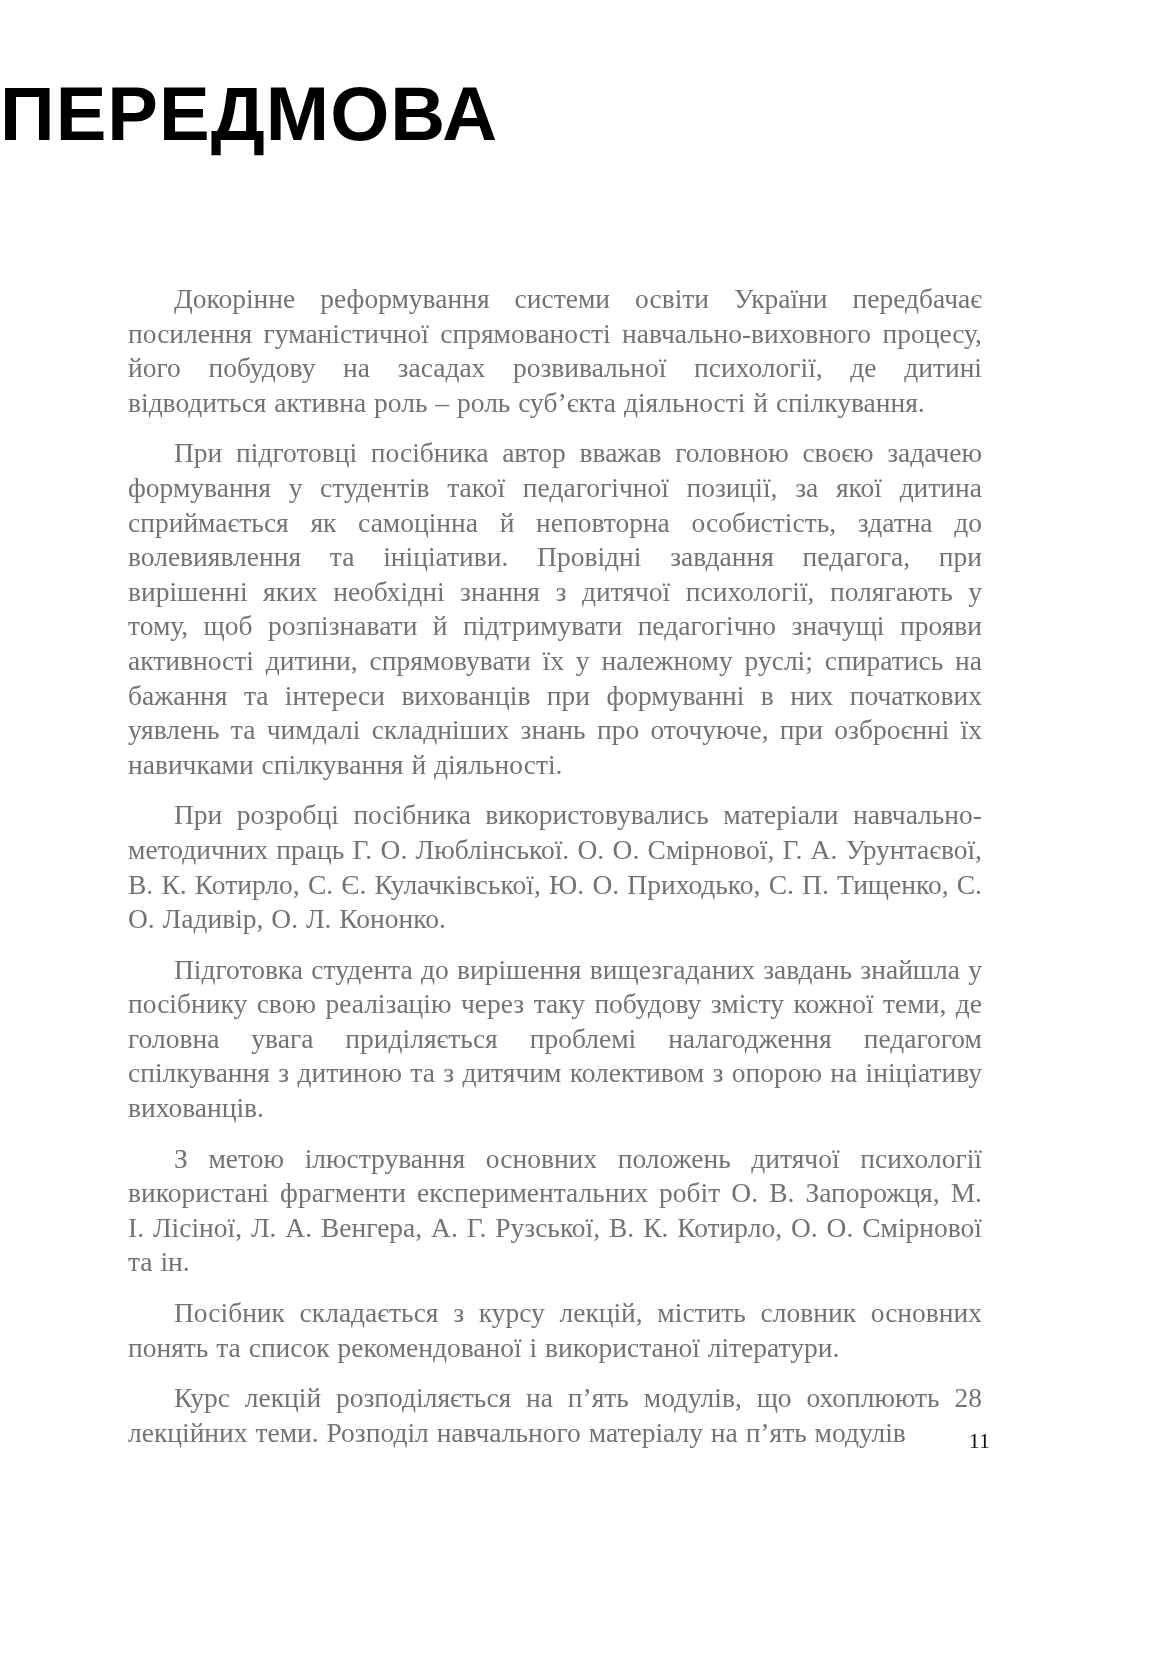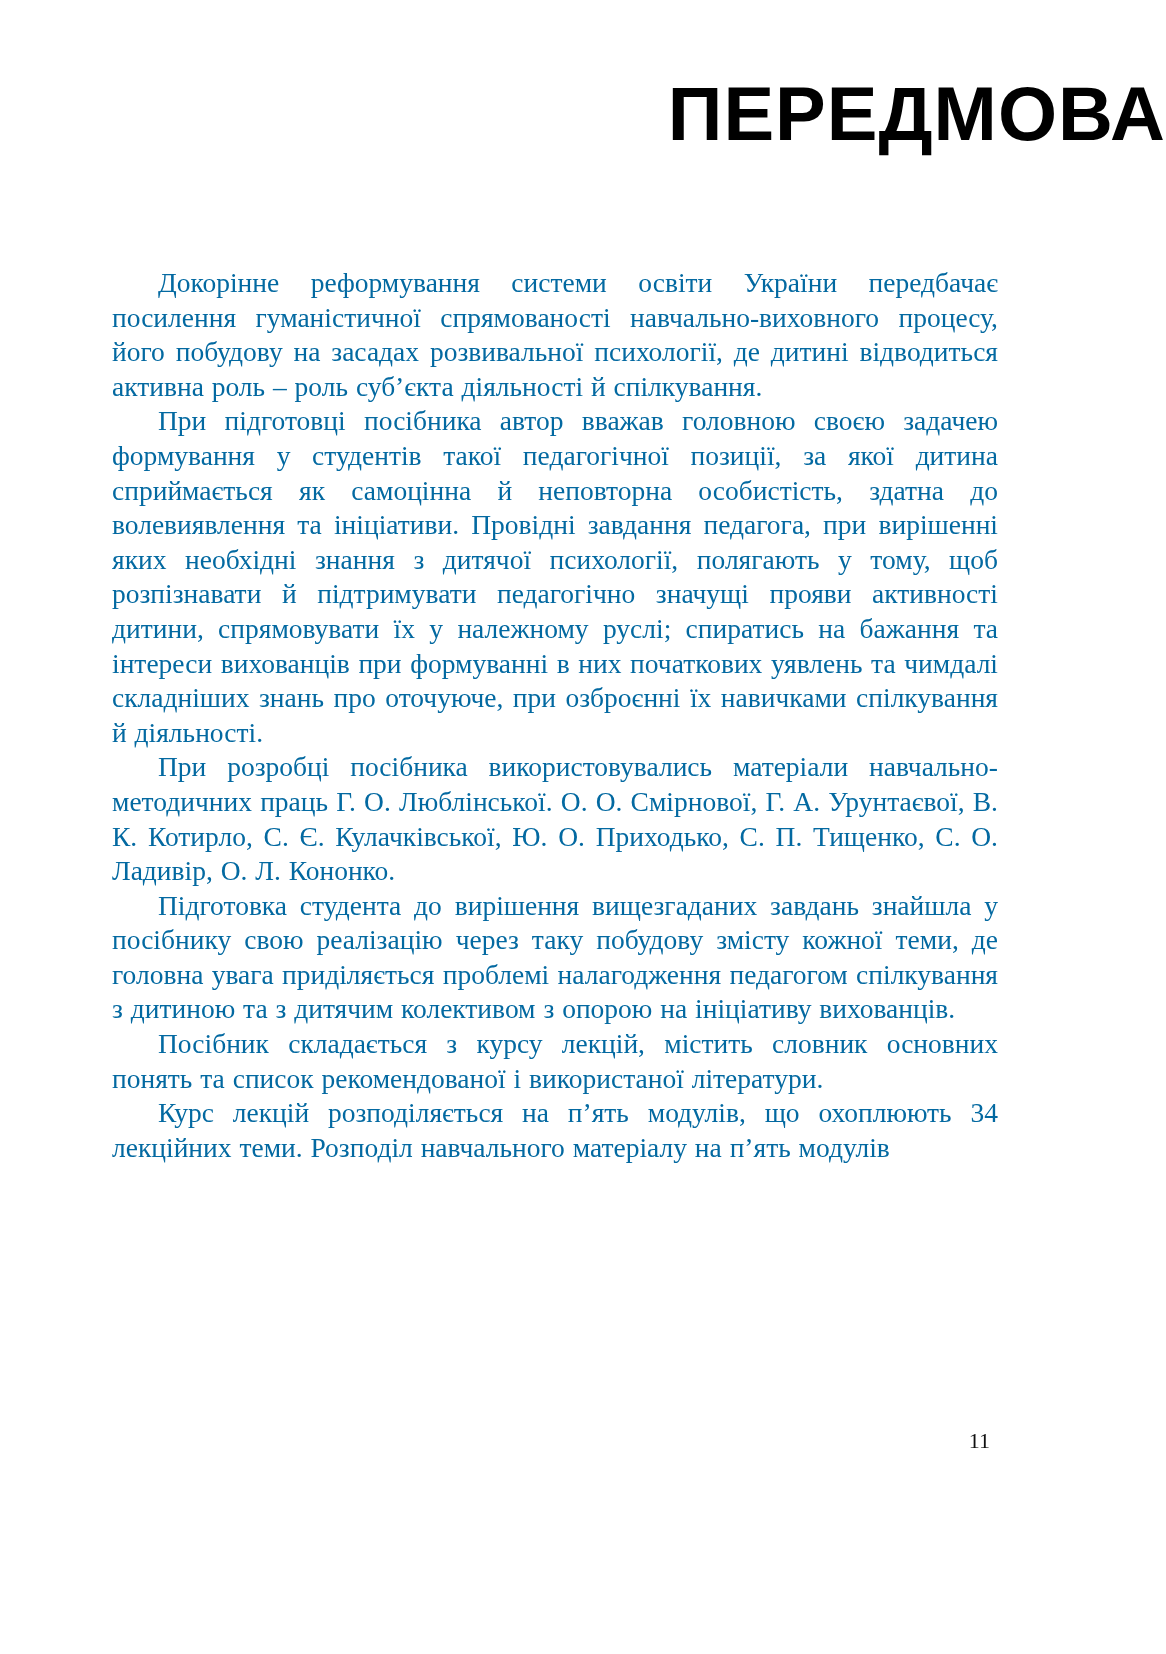--- a/index.html
+++ b/index.html
@@ -13,42 +13,42 @@
     height: 1654px;
     background: #ffffff;
     color: #0e0e0e;
     font-family: "Liberation Serif", serif;
     overflow: hidden;
     box-sizing: border-box;
   }
   .title {
     margin: 0;
     padding-top: 76px;
-    text-align: right;
+    text-align: left;
     font-family: "Liberation Sans", sans-serif;
     font-weight: bold;
     font-size: 76px;
     line-height: 1.0;
     letter-spacing: 1px;
     color: #000000;
   }
   .content {
     position: absolute;
     left: 112px;
     right: 168px;
     top: 266px;
   }
   .para {
-    margin: 0;
+    margin: 16px;
     font-size: 27.5px;
     line-height: 34.6px;
     text-align: justify;
     text-indent: 46px;
     word-spacing: 1px;
-    color: #0369a1;
+    color: #737373;
     hyphens: auto;
   }
   .page-number {
     position: absolute;
     top: 1428px;
     right: 176px;
     font-size: 22px;
     color: #101010;
   }
 </style>
@@ -56,18 +56,19 @@
 <body>
 
 <div class="page">
   <h1 class="title">ПЕРЕДМОВА</h1>
 
   <div class="content">
       <p class="para">Докорінне реформування системи освіти України передбачає посилення гуманістичної спрямованості навчально-виховного процесу, його побудову на засадах розвивальної психології, де дитині відводиться активна роль – роль суб’єкта діяльності й спілкування.</p>
       <p class="para">При підготовці посібника автор вважав головною своєю задачею формування у студентів такої педагогічної позиції, за якої дитина сприймається як самоцінна й неповторна особистість, здатна до волевиявлення та ініціативи. Провідні завдання педагога, при вирішенні яких необхідні знання з дитячої психології, полягають у тому, щоб розпізнавати й підтримувати педагогічно значущі прояви активності дитини, спрямовувати їх у належному руслі; спиратись на бажання та інтереси вихованців при формуванні в них початкових уявлень та чимдалі складніших знань про оточуюче, при озброєнні їх навичками спілкування й діяльності.</p>
       <p class="para">При розробці посібника використовувались матеріали навчально-методичних праць Г. О. Люблінської. О. О. Смірнової, Г. А. Урунтаєвої, В. К. Котирло, С. Є. Кулачківської, Ю. О. Приходько, С. П. Тищенко, С. О. Ладивір, О. Л. Кононко.</p>
       <p class="para">Підготовка студента до вирішення вищезгаданих завдань знайшла у посібнику свою реалізацію через таку побудову змісту кожної теми, де головна увага приділяється проблемі налагодження педагогом спілкування з дитиною та з дитячим колективом з опорою на ініціативу вихованців.</p>
+      <p class="para">З метою ілюстрування основних положень дитячої психології використані фрагменти експериментальних робіт О. В. Запорожця, М. І. Лісіної, Л. А. Венгера, А. Г. Рузської, В. К. Котирло, О. О. Смірнової та ін.</p>
       <p class="para">Посібник складається з курсу лекцій, містить словник основних понять та список рекомендованої і використаної літератури.</p>
-      <p class="para">Курс лекцій розподіляється на п’ять модулів, що охоплюють 34 лекційних теми. Розподіл навчального матеріалу на п’ять модулів</p>
+      <p class="para">Курс лекцій розподіляється на п’ять модулів, що охоплюють 28 лекційних теми. Розподіл навчального матеріалу на п’ять модулів</p>
     </div>
 
   <div class="page-number">11</div>
 </div>
 
 </body></html>

